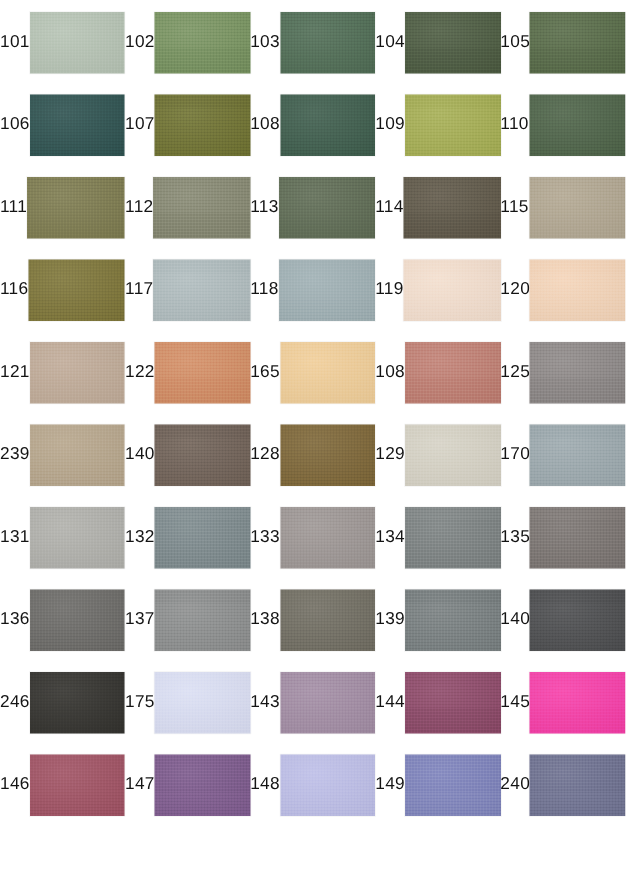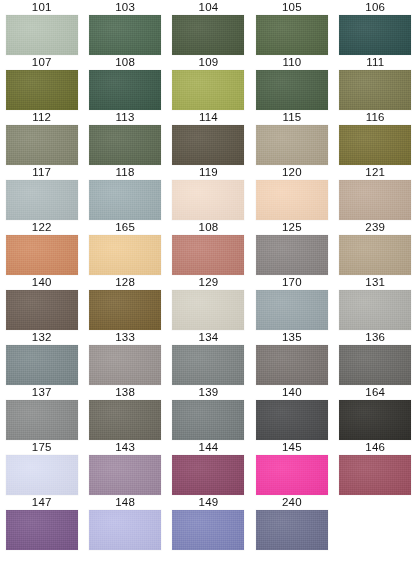--- a/index.html
+++ b/index.html
@@ -21,21 +21,21 @@
   }
   .grid {
     display: grid;
     grid-template-columns: repeat(5, 83.4px);
     grid-auto-rows: 55px;
     width: 417px;
   }
   .cell {
     position: relative;
     display: flex;
-    flex-direction: column;
+    flex-direction: row;
     align-items: center;
     justify-content: flex-start;
   }
   .swatch-label {
     font-size: 11.5px;
     line-height: 13px;
     color: #141414;
     font-family: "Liberation Sans", sans-serif;
     letter-spacing: 0.2px;
     height: 13px;
@@ -73,20 +73,24 @@
 </head>
 <body>
 
 <div id="chart">
   <div class="grid">
       <div class="cell">
         <div class="swatch-label">101</div>
         <div class="swatch" style="background-color: rgb(182, 195, 180);"></div>
       </div>
       <div class="cell">
+        <div class="swatch-label">102</div>
+        <div class="swatch" style="background-color: rgb(118, 145, 95);"></div>
+      </div>
+      <div class="cell">
         <div class="swatch-label">103</div>
         <div class="swatch" style="background-color: rgb(78, 106, 83);"></div>
       </div>
       <div class="cell">
         <div class="swatch-label">104</div>
         <div class="swatch" style="background-color: rgb(77, 92, 66);"></div>
       </div>
       <div class="cell">
         <div class="swatch-label">105</div>
         <div class="swatch" style="background-color: rgb(86, 105, 71);"></div>
@@ -225,21 +229,21 @@
       </div>
       <div class="cell">
         <div class="swatch-label">139</div>
         <div class="swatch" style="background-color: rgb(120, 127, 128);"></div>
       </div>
       <div class="cell">
         <div class="swatch-label">140</div>
         <div class="swatch" style="background-color: rgb(75, 76, 78);"></div>
       </div>
       <div class="cell">
-        <div class="swatch-label">164</div>
+        <div class="swatch-label">246</div>
         <div class="swatch" style="background-color: rgb(51, 50, 46);"></div>
       </div>
       <div class="cell">
         <div class="swatch-label">175</div>
         <div class="swatch" style="background-color: rgb(218, 222, 243);"></div>
       </div>
       <div class="cell">
         <div class="swatch-label">143</div>
         <div class="swatch" style="background-color: rgb(160, 138, 162);"></div>
       </div>

